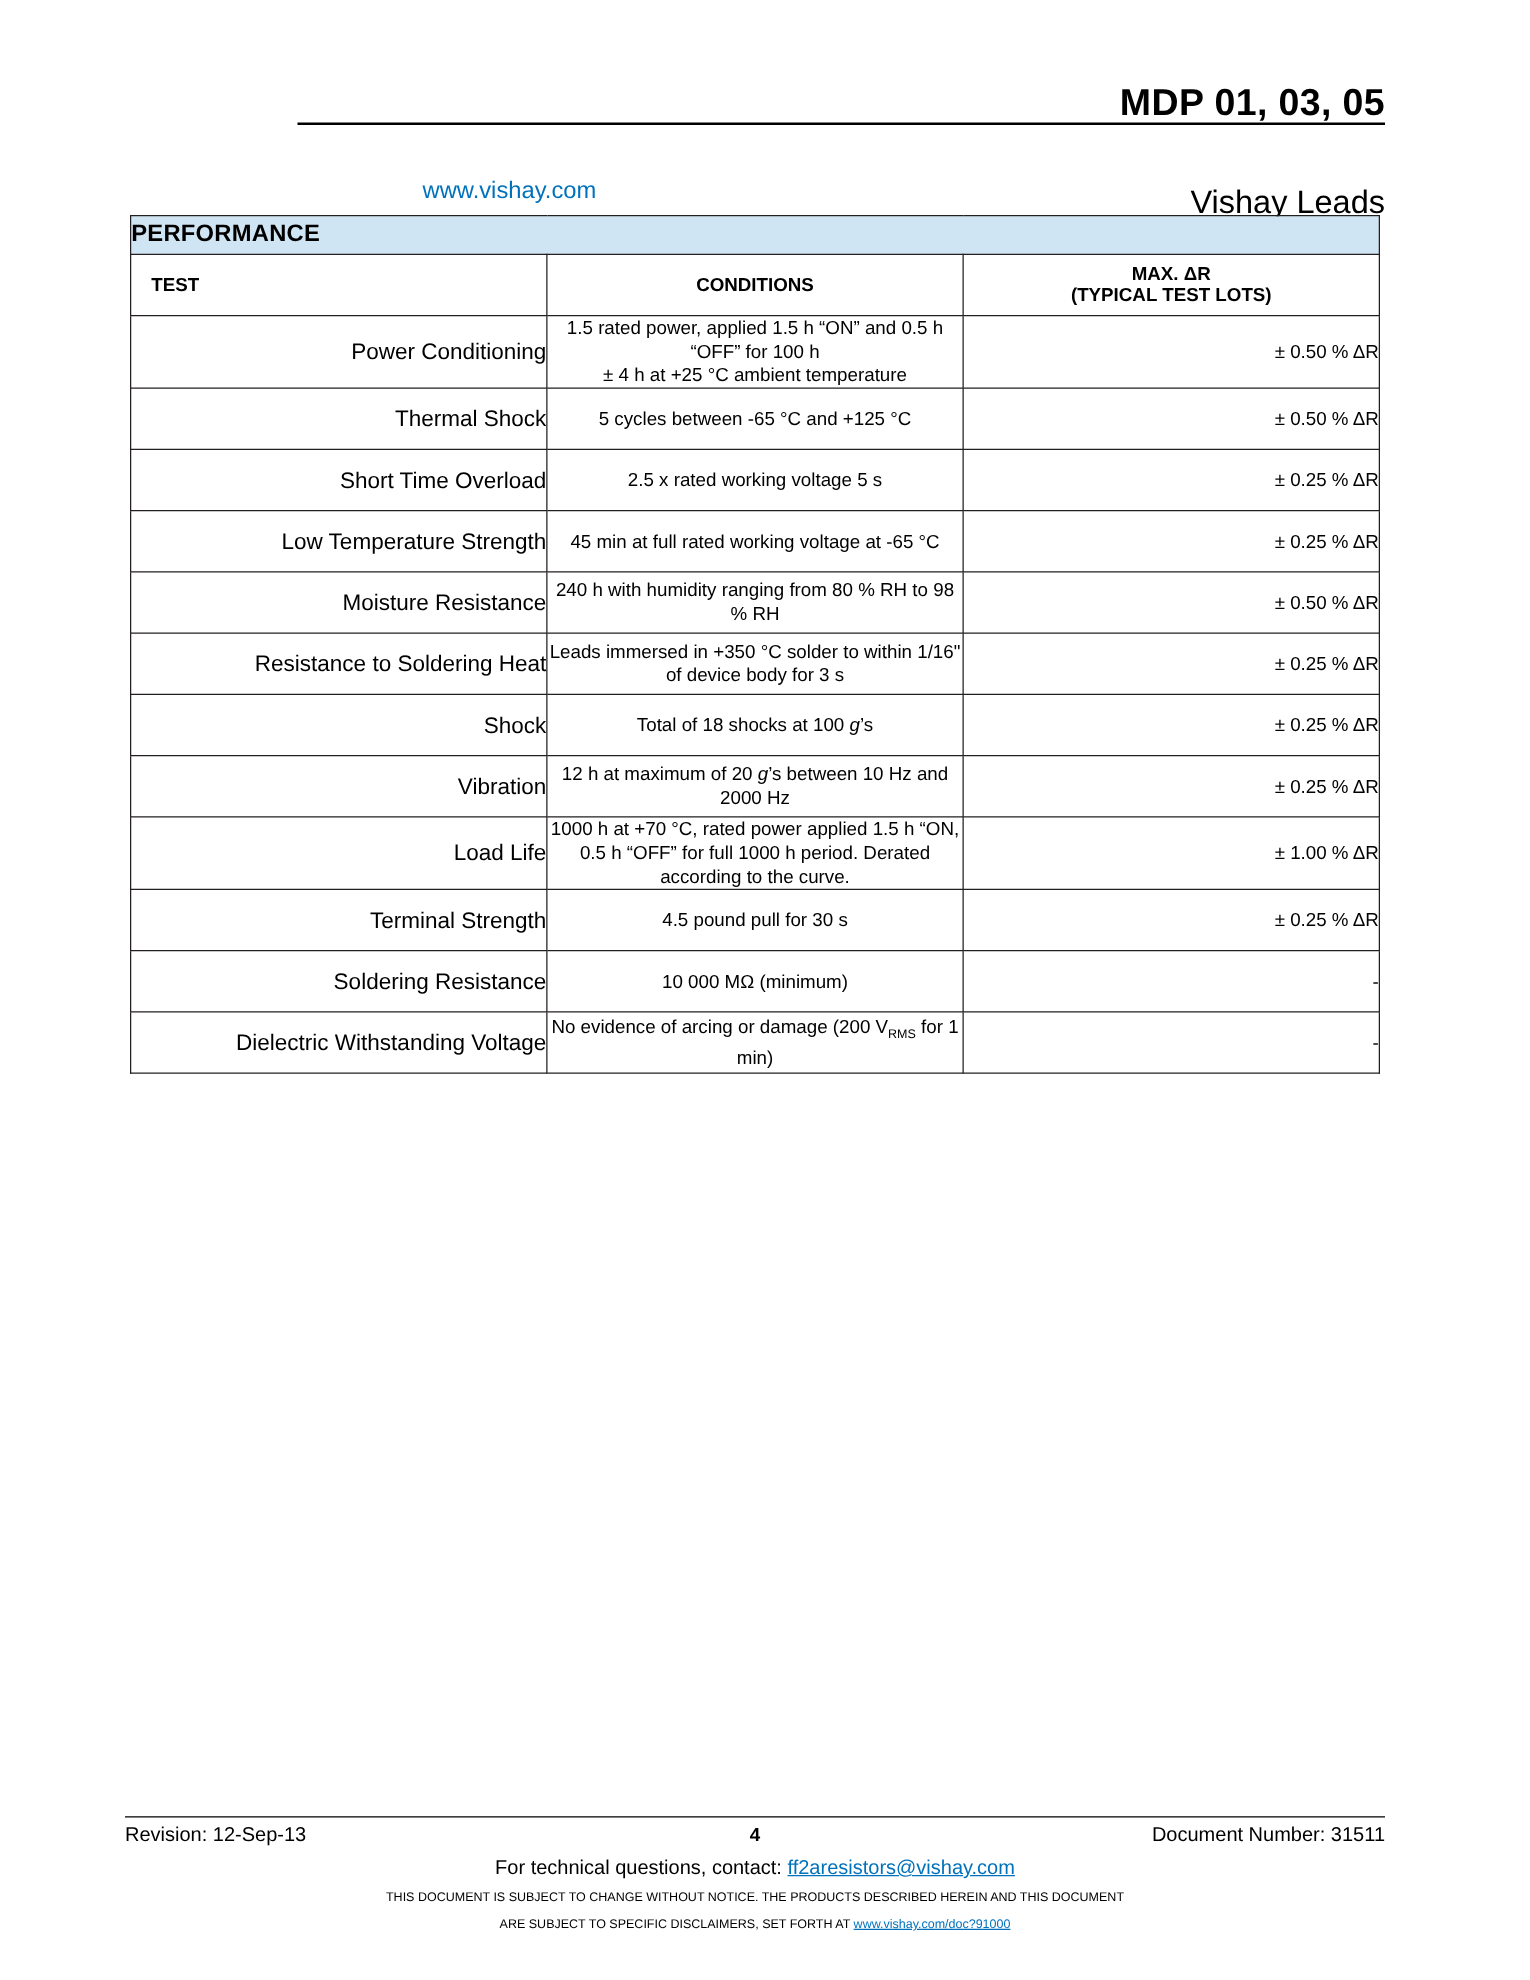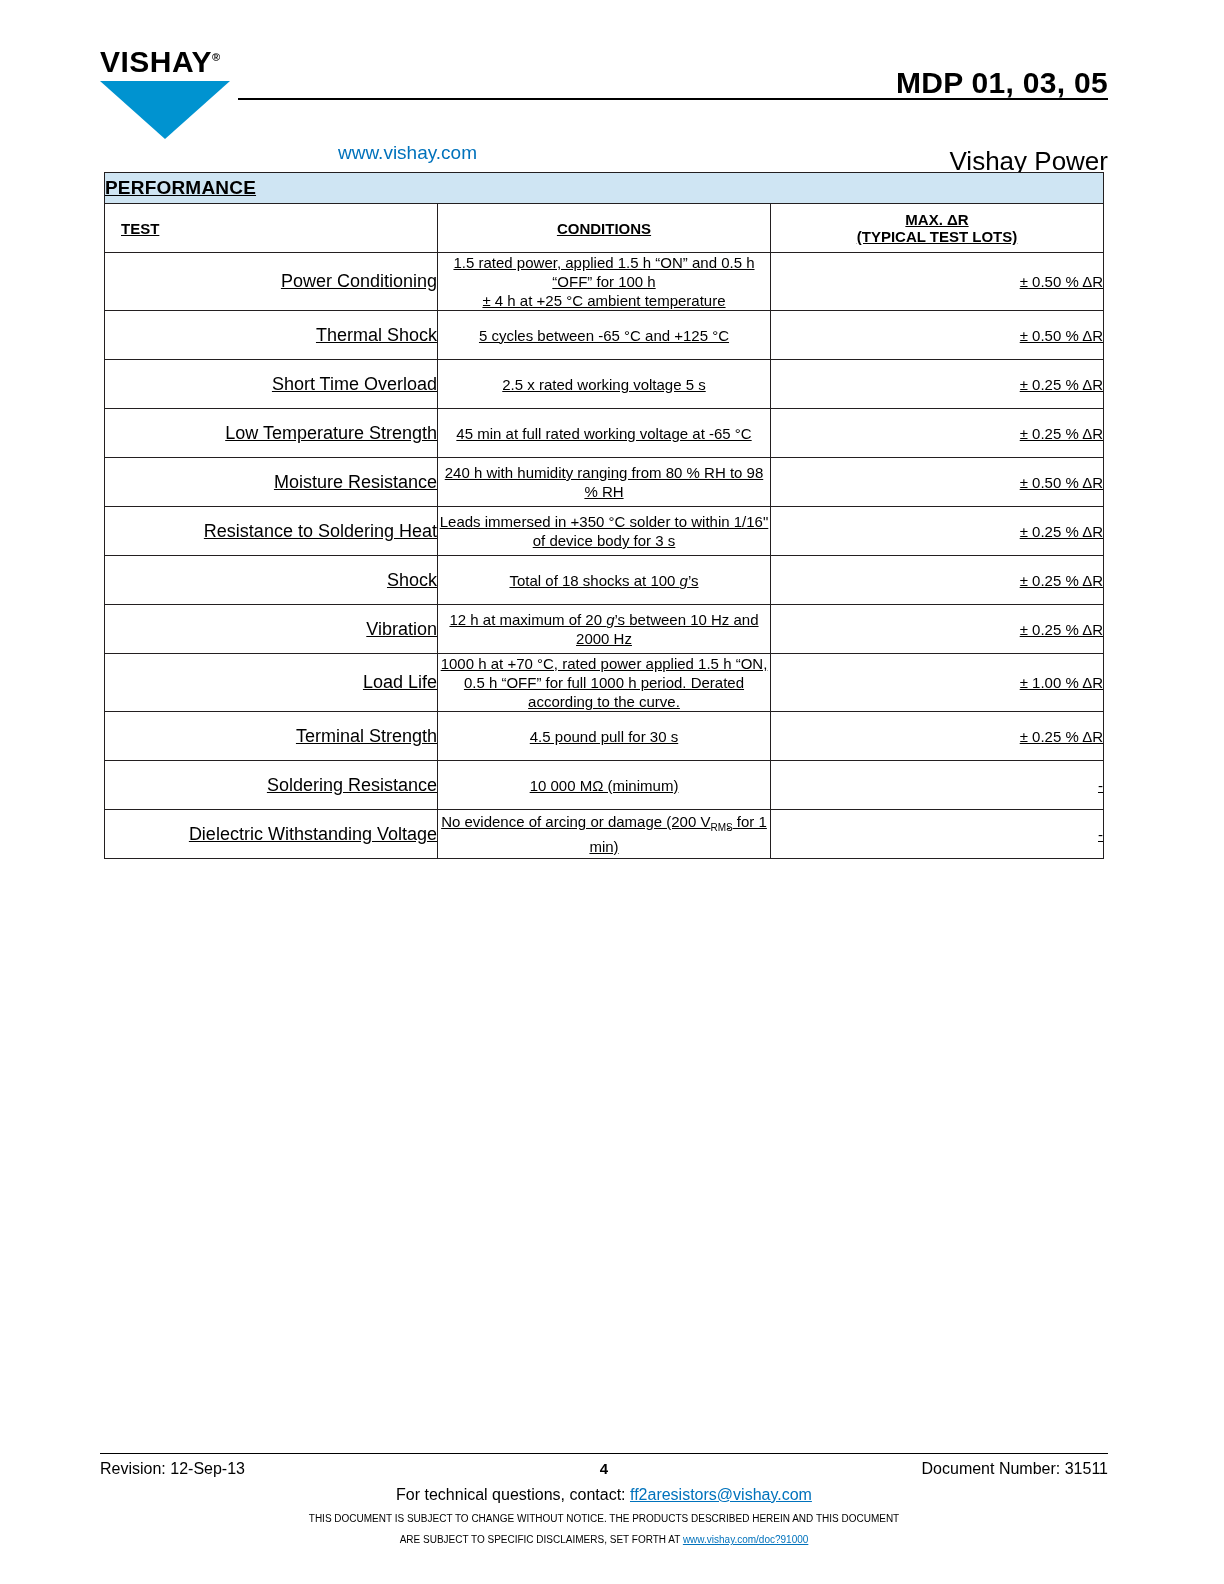--- a/index.html
+++ b/index.html
@@ -95,21 +95,20 @@
   .table-wrap {
     position: absolute;
     left: 104px;
     top: 172px;
     width: 1000px;
   }
   table.perf {
     border-collapse: collapse;
     width: 1000px;
     table-layout: fixed;
-    text-decoration: underline;
   }
   table.perf td, table.perf th {
     border: 1px solid #231f20;
     padding: 0;
     vertical-align: middle;
   }
   .banner td {
     background: #cfe5f3;
     height: 30px;
     padding-left: 14px;
@@ -206,28 +205,24 @@
     font-size: 10px;
     line-height: 21px;
   }
 </style>
 </head>
 <body>
 
 <div class="page">
 
   <div class="header">
-    <div class="logo">
-      <div class="logo-text"><span>VISHAY</span><span class="logo-reg">®</span></div>
-      <div class="logo-tri"></div>
-    </div>
     <div class="hdr-rule"></div>
     <div class="hdr-url">www.vishay.com</div>
     <div class="hdr-title">MDP 01, 03, 05</div>
-    <div class="hdr-sub">Vishay Power</div>
+    <div class="hdr-sub">Vishay Leads</div>
   </div>
 
   <div class="table-wrap">
     <table class="perf">
       <tbody>
         <tr class="banner">
           <td colspan="3">PERFORMANCE</td>
         </tr>
         <tr class="colhead">
           <td class="left">TEST</td>

